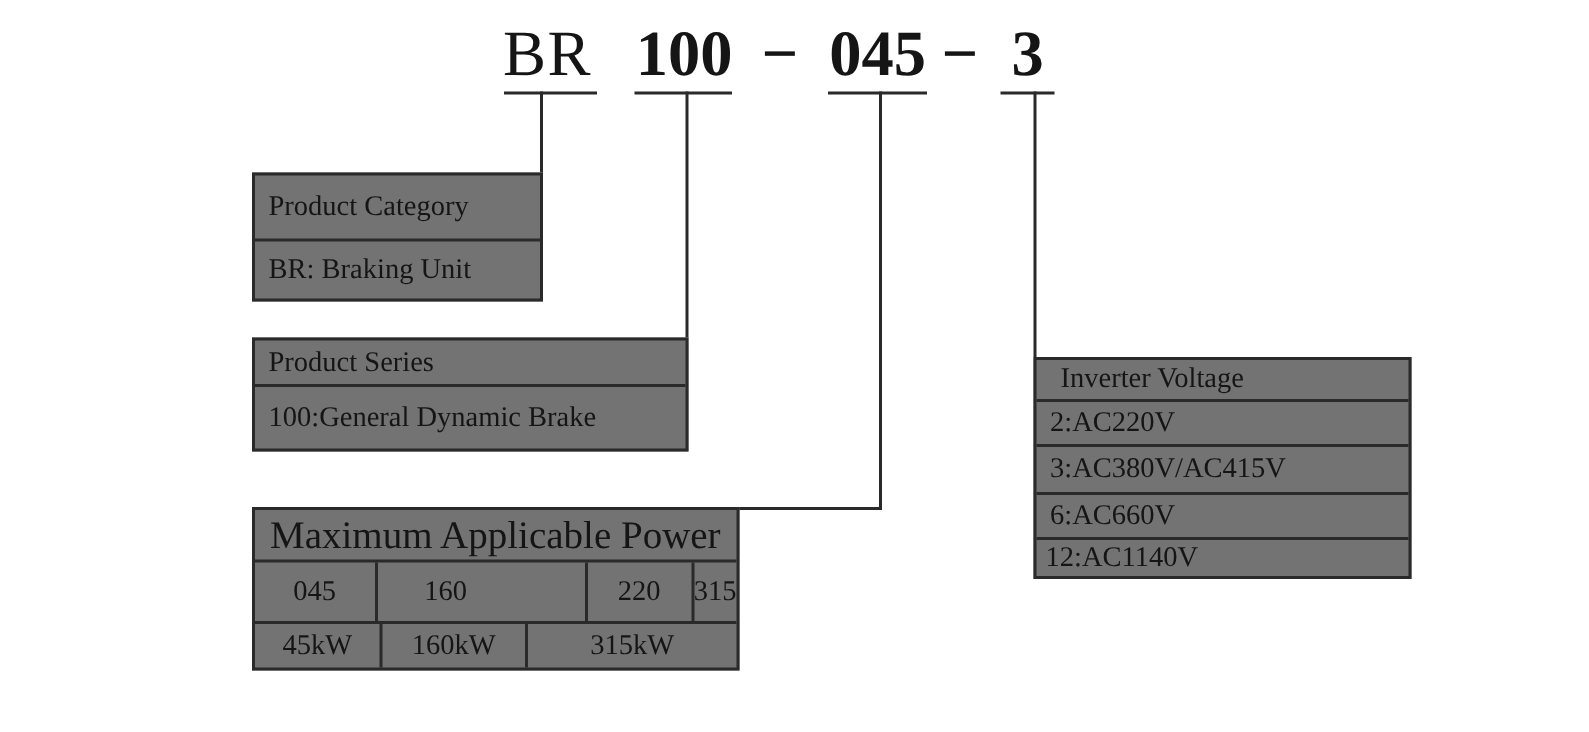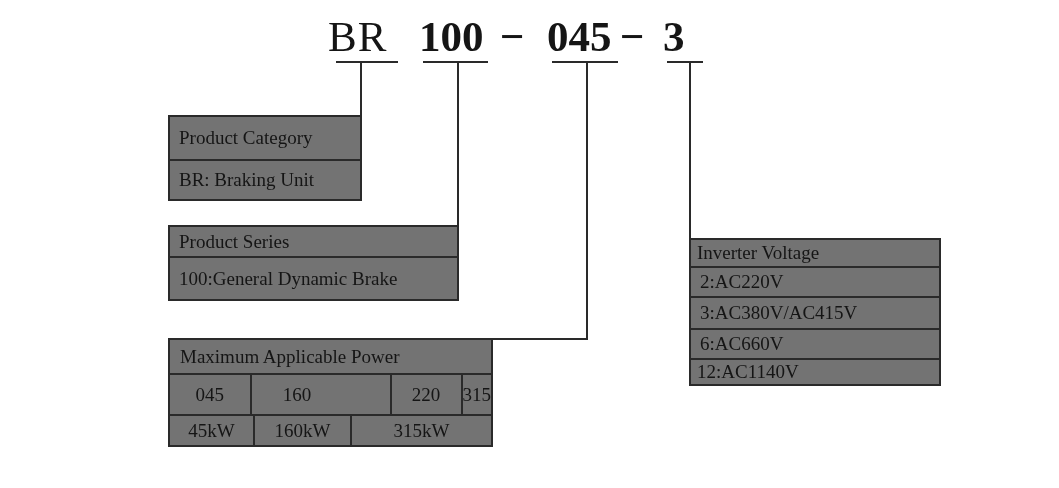--- a/index.html
+++ b/index.html
@@ -15,21 +15,21 @@
     font-family: "Liberation Serif", "DejaVu Serif", serif;
     color: #151515;
     overflow: hidden;
   }
   
   .code-seg {
     position: absolute;
     top: 14px;
     height: 46px;
     line-height: 46px;
-    text-align: left;
+    text-align: center;
     font-size: 43px;
     white-space: nowrap;
   }
   .code-seg.num { font-weight: 700; }
   .code-seg.prefix { font-weight: 400; letter-spacing: 1px; }
   
   .underline {
     position: absolute;
     top: 61px;
     height: 0;
@@ -64,21 +64,21 @@
     box-sizing: border-box;
     overflow: hidden;
   }
   .anno-row.sep { border-top: 2px solid #2a2a2a; }
   .fill { flex: 1 1 auto; }
   
   .ptable-header {
     display: flex;
     align-items: center;
     padding-left: 10px;
-    font-size: 19px;
+    font-size: 26px;
     box-sizing: border-box;
     white-space: nowrap;
   }
   .ptable-grid {
     display: flex;
     flex-direction: row;
     box-sizing: border-box;
   }
   .ptable-grid.sep { border-top: 2px solid #2a2a2a; }
   .ptable-cell {
@@ -133,20 +133,20 @@
       <div class="ptable-cell fill">315</div>
     </div>
     <div class="ptable-grid sep fill">
       <div class="ptable-cell" style="width:83px;border-radius:14px;">45kW</div>
       <div class="ptable-cell" style="width:97px;">160kW</div>
       <div class="ptable-cell fill">315kW</div>
     </div>
   </div>
 
   <div class="anno-box" style="left:689px; top:238px; width:252px; height:148px;">
-    <div class="anno-row" style="height:26px; padding-left:6px;">Inverter Voltage</div>
+    <div class="anno-row" style="height:26px; padding-left:16px;">Inverter Voltage</div>
     <div class="anno-row sep" style="height:30px;">2:AC220V</div>
     <div class="anno-row sep" style="height:32px;">3:AC380V/AC415V</div>
     <div class="anno-row sep" style="height:30px;">6:AC660V</div>
     <div class="anno-row sep fill" style="padding-left:6px;">12:AC1140V</div>
   </div>
 
 </div>
 
 </body></html>

